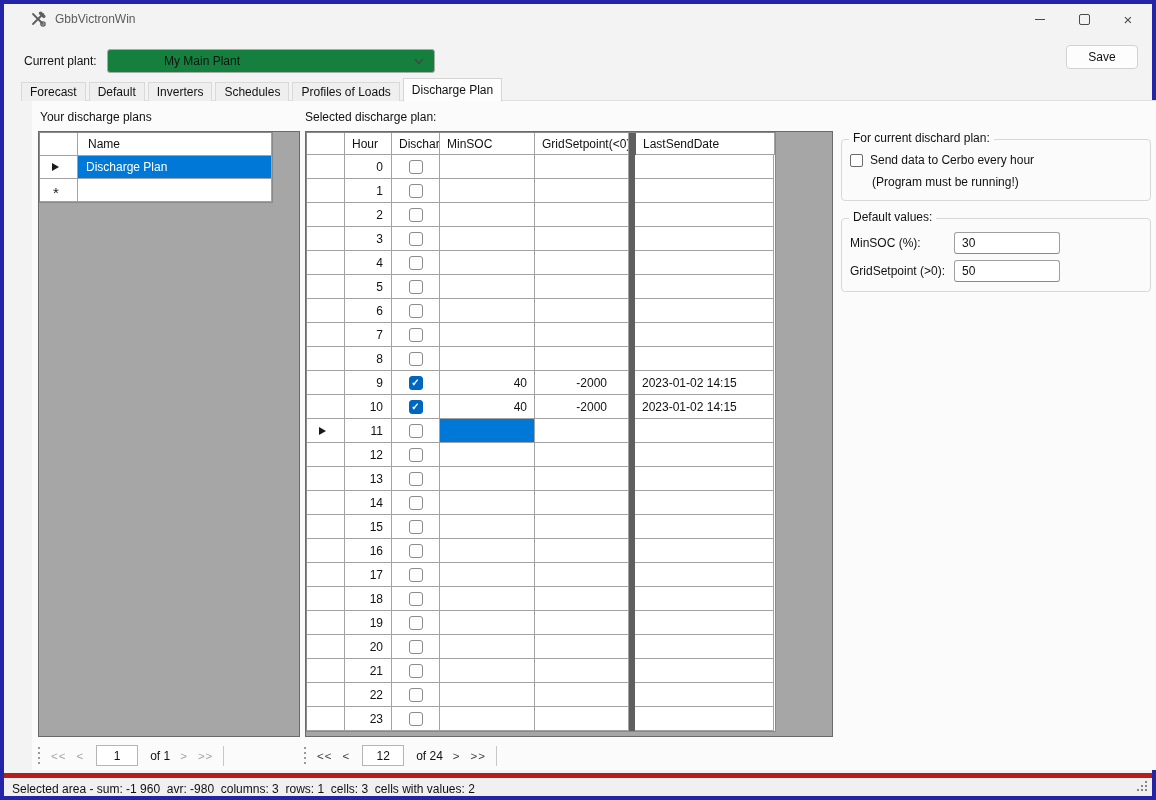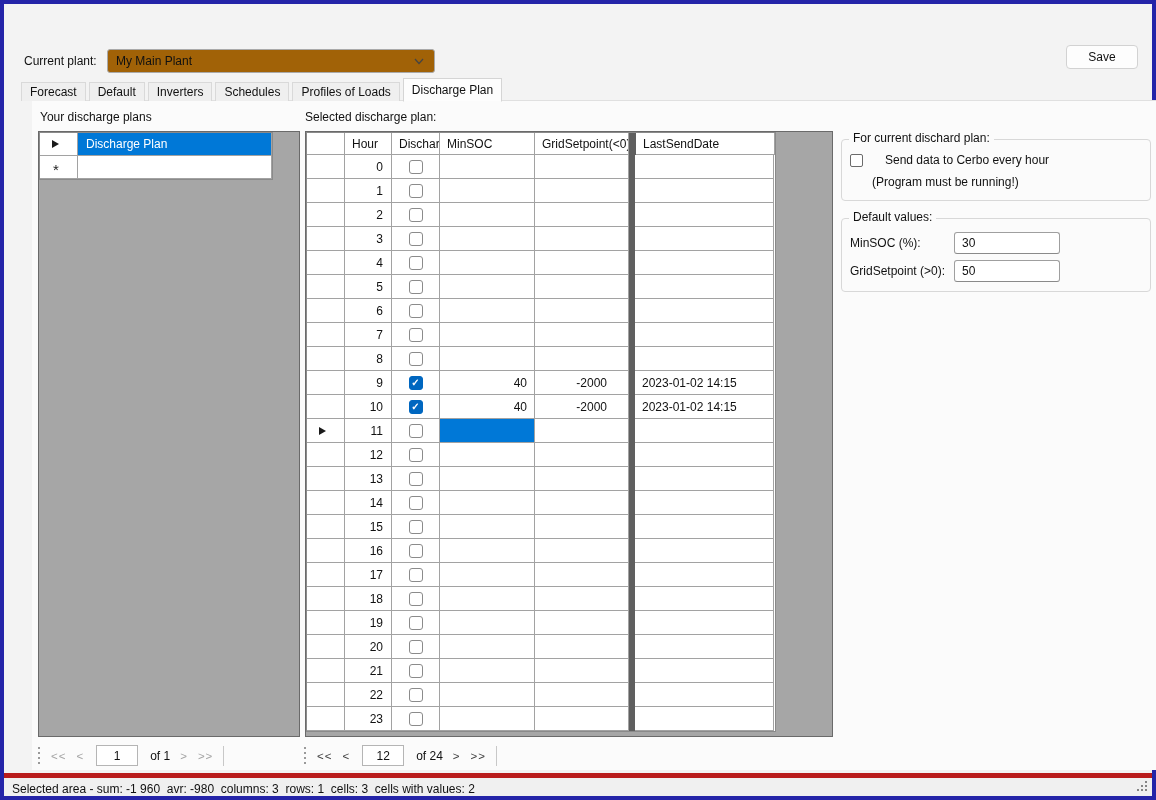--- a/index.html
+++ b/index.html
@@ -11,21 +11,21 @@
   .app-icon{margin-left:26px;width:16px;height:16px;flex:none;}
   .win-title{margin-left:9px;font-size:12px;color:#5c5c5c;}
   .winbtns{position:absolute;right:2px;top:0;height:30px;display:flex;}
   .winbtn{width:44px;height:30px;display:flex;align-items:center;justify-content:center;}
   .g-min{width:10px;height:1px;background:#4a4a4a;}
   .g-max{width:9px;height:9px;border:1px solid #4a4a4a;border-radius:2px;}
   .g-close{font-size:15px;color:#4a4a4a;line-height:1;}
 
   
   .plant-label{position:absolute;left:20px;top:50px;font-size:12px;color:#111;}
-  .combobox{position:absolute;left:103px;top:45px;width:328px;height:24px;background:#a16207;border:1px solid #a9a9a9;border-radius:3px;box-sizing:border-box;display:flex;align-items:center;}
+  .combobox{position:absolute;left:103px;top:45px;width:328px;height:24px;background:#15803d;border:1px solid #a9a9a9;border-radius:3px;box-sizing:border-box;display:flex;align-items:center;padding-left:48px;}
   .combobox .val{margin-left:8px;font-size:12px;color:#111;}
   .combobox .chev{position:absolute;right:10px;top:8px;}
   .save-btn{position:absolute;left:1062px;top:41px;width:72px;height:24px;background:#fdfdfd;border:1px solid #d2d2d2;border-radius:4px;font-size:12px;color:#111;font-family:inherit;}
 
   
   .tabstrip{position:absolute;left:17px;top:74px;height:23px;display:flex;align-items:flex-end;gap:3px;z-index:3;}
   .tab{height:18px;line-height:18px;padding:0 8px;font-size:12px;color:#111;background:#efefef;border:1px solid #d9d9d9;border-bottom:none;box-sizing:content-box;}
   .tab.active{height:22px;line-height:22px;background:#fdfdfd;border:1px solid #d5d5d5;border-bottom:1px solid #fbfbfb;margin-bottom:-1px;z-index:4;}
   .tabpage{position:absolute;left:28px;top:96px;width:1124px;height:670px;background:#fbfbfb;border-top:1px solid #e0e0e0;box-sizing:border-box;z-index:1;}
 
@@ -61,21 +61,21 @@
   .lc-rh{width:38px;}
   .lc-name{width:194px;padding-left:8px;}
   .lrow.sel .lc-name{background:#0078d7;color:#fff;}
   .ast{margin-left:13px;font-size:15px;color:#222;transform:translateY(2px);}
 
   
   .groupbox{position:absolute;border:1px solid #d8d8d8;border-radius:4px;box-sizing:border-box;}
   .group1{left:809px;top:38px;width:310px;height:62px;}
   .group2{left:809px;top:117px;width:310px;height:74px;}
   .glegend{position:absolute;top:-9px;left:7px;background:#fbfbfb;padding:0 4px;font-size:12px;color:#111;}
-  .cbx-row{position:absolute;left:8px;top:13px;display:flex;align-items:center;gap:22px;font-size:12px;color:#111;}
+  .cbx-row{position:absolute;left:8px;top:13px;display:flex;align-items:center;gap:7px;font-size:12px;color:#111;}
   .gcb{width:13px;height:13px;border:1px solid #6b6b6b;border-radius:2px;background:#fff;box-sizing:border-box;flex:none;}
   .gnote{position:absolute;left:30px;top:35px;font-size:12px;color:#111;}
   .frow-label{position:absolute;left:8px;font-size:12px;color:#111;}
   .ftext{position:absolute;left:112px;width:106px;height:22px;box-sizing:border-box;border:1px solid #9f9f9f;border-bottom-color:#8a8a8a;border-radius:3px;background:#fff;padding:0 7px;font-size:12px;color:#111;font-family:inherit;}
 
   
   .pager{position:absolute;top:642px;height:25px;display:flex;align-items:center;gap:10px;font-size:12px;color:#111;}
   .pager-plans{left:6px;}
   .pager-plan{left:272px;}
   .pgrip{width:2px;height:17px;background:repeating-linear-gradient(to bottom,#9a9a9a 0 2px,transparent 2px 5px);margin-right:1px;}
@@ -87,20 +87,40 @@
   
   .statusbar{position:absolute;left:0;right:0;bottom:0;height:23px;background:#f0f0f0;border-top:5px solid #b91c1c;box-sizing:border-box;}
   .status-text{position:absolute;left:8px;top:4px;font-size:12px;color:#111;white-space:pre;}
   .grip-dots{position:absolute;right:5px;bottom:13px;width:2px;height:2px;background:#858585;box-shadow:0 4px #858585,0 8px #858585,-4px 4px #858585,-4px 8px #858585,-8px 8px #858585;}
 </style>
 </head>
 <body>
 
 <div class="window">
 
+  <div class="titlebar">
+    <svg class="app-icon" viewBox="0 0 16 16">
+      <path d="M3 13 L13 3" stroke="#5f5f5f" stroke-width="1.8" stroke-linecap="round" fill="none"></path>
+      <path d="M10.6 2.2 l3.2 3.2" stroke="#5f5f5f" stroke-width="3.4" stroke-linecap="round" fill="none"></path>
+      <path d="M3 3 L13 13" stroke="#5f5f5f" stroke-width="1.8" stroke-linecap="round" fill="none"></path>
+      <circle cx="13" cy="13" r="2.1" fill="none" stroke="#5f5f5f" stroke-width="1.4"></circle>
+    </svg>
+    <span class="win-title">GbbVictronWin</span>
+    <div class="winbtns">
+      <div class="winbtn">
+          <span class="g-min"></span>
+        </div>
+      <div class="winbtn">
+          <span class="g-max"></span>
+        </div>
+      <div class="winbtn">
+          <span class="g-close">×</span>
+        </div>
+    </div>
+  </div>
 
   <span class="plant-label">Current plant:</span>
   <div class="combobox">
     <span class="val">My Main Plant</span>
     <svg class="chev" width="10" height="7" viewBox="0 0 10 7">
       <polyline points="1,1 5,5.5 9,1" fill="none" stroke="#444" stroke-width="1.2"></polyline>
     </svg>
   </div>
   <button class="save-btn">Save</button>
 
@@ -111,20 +131,24 @@
       <div class="tab">Schedules</div>
       <div class="tab">Profiles of Loads</div>
       <div class="tab active">Discharge Plan</div>
     </div>
 
   <div class="tabpage">
 
     <span class="panel-label lbl-plans">Your discharge plans</span>
     <div class="gray-panel left-panel">
       <div class="grid">
+        <div class="lrow lhdr">
+          <div class="cell lc-rh"></div>
+          <div class="cell lc-name" style="padding-left:10px;">Name</div>
+        </div>
         <div id="plans-grid-body">
             <div class="lrow sel">
               <div class="cell lc-rh">
                 <div class="tri"></div>
               </div>
               <div class="cell lc-name">Discharge Plan</div>
             </div>
             <div class="lrow">
               <div class="cell lc-rh">
                 <div class="ast">*</div>

